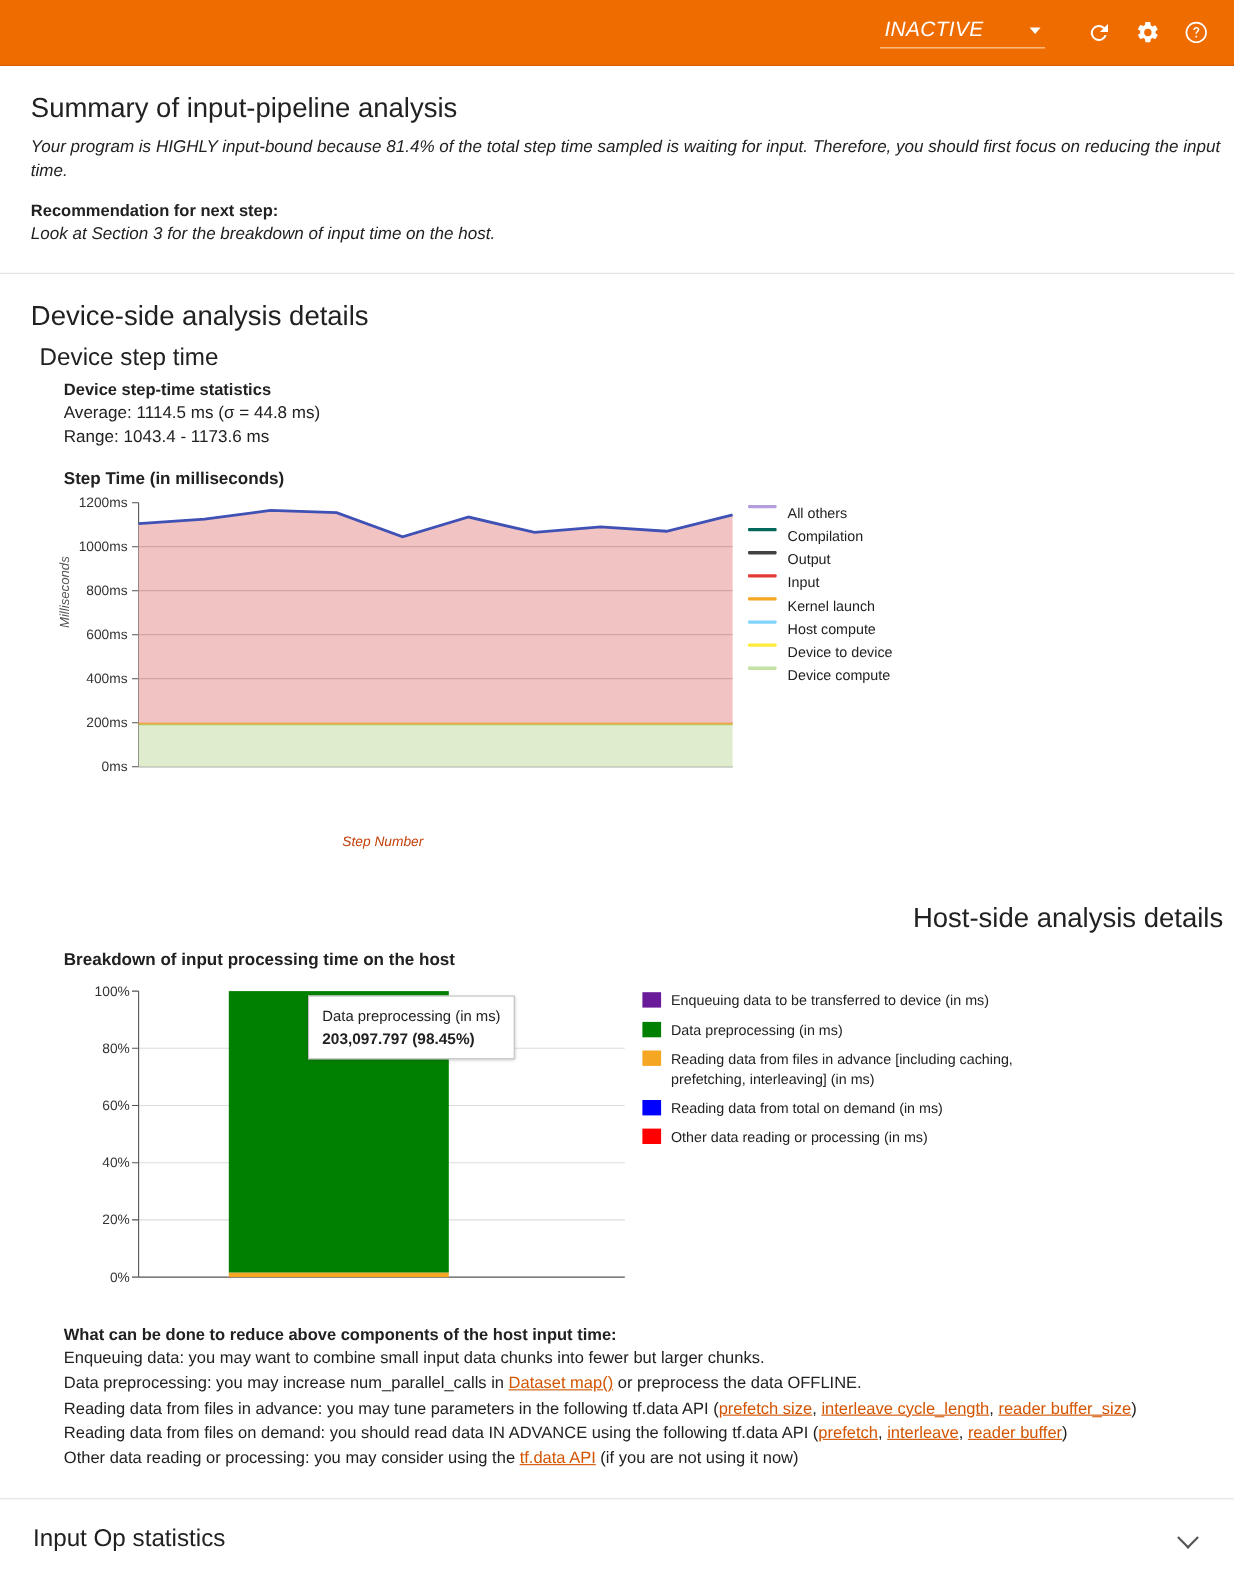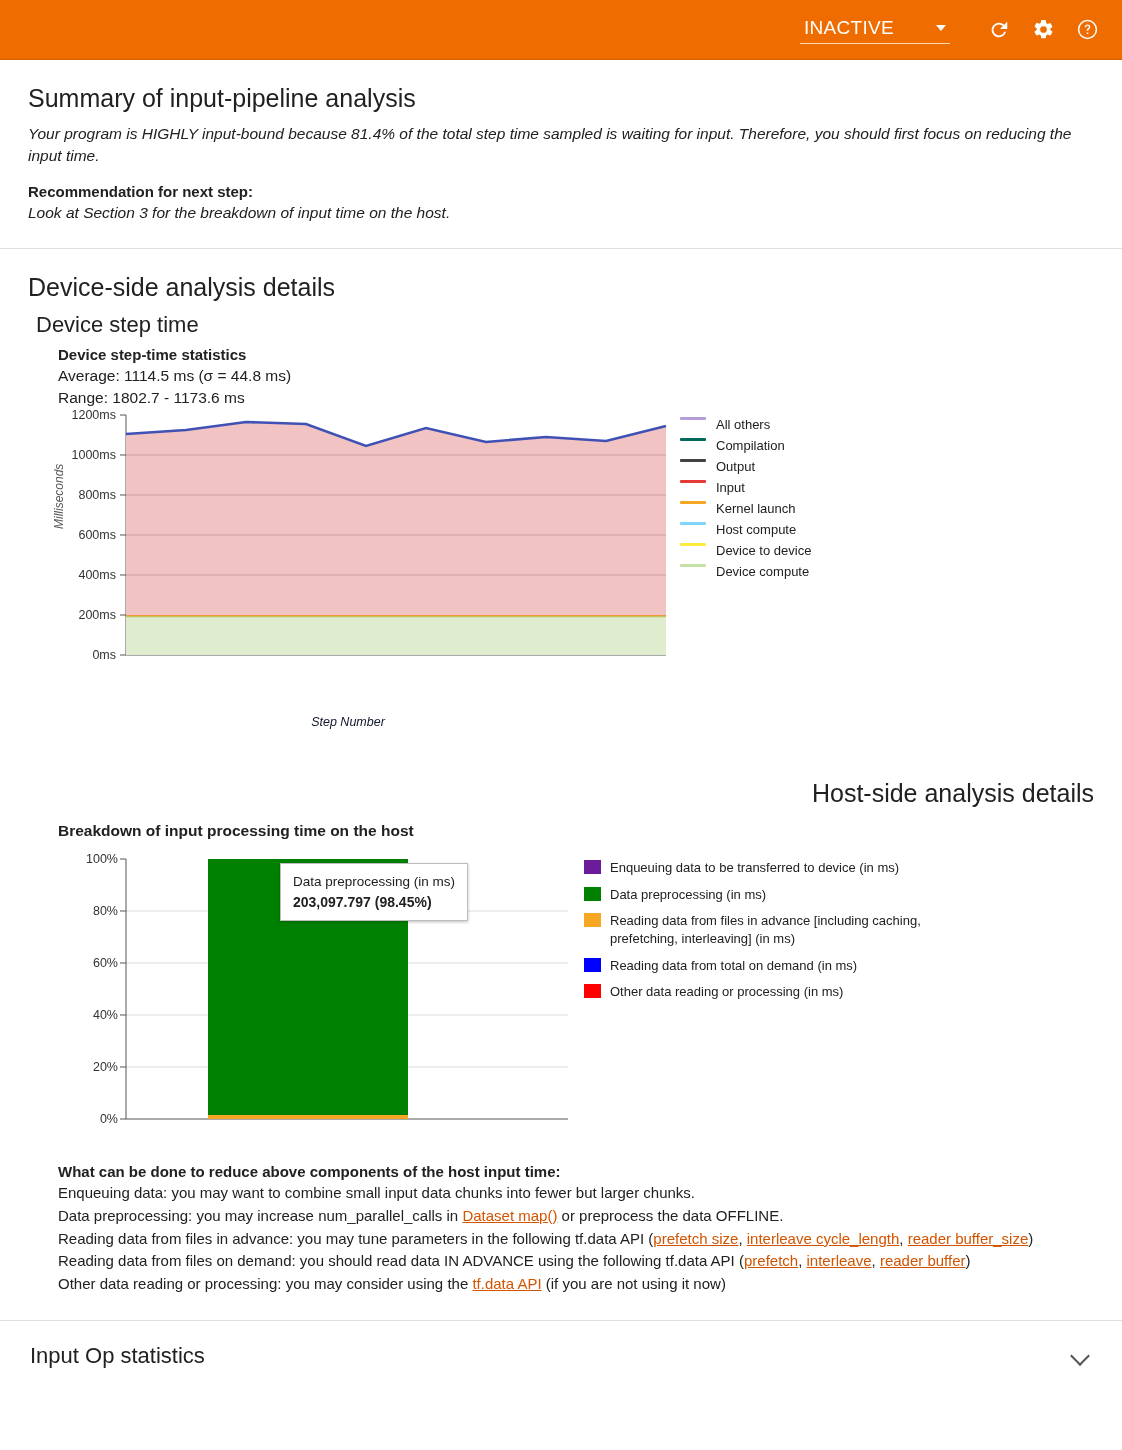--- a/index.html
+++ b/index.html
@@ -23,20 +23,21 @@
   .status-select {
     display: flex;
     align-items: center;
     gap: 10px;
     border-bottom: 1px solid #ffd9b0;
     padding: 2px 4px 4px 4px;
     margin-right: 22px;
     min-width: 150px;
     justify-content: space-between;
     cursor: pointer;
+    font-style: italic;
   }
   .status-select .val {
     color: #fff;
     font-size: 19px;
     letter-spacing: .3px;
   }
   .caret {
     width: 0; height: 0;
     border-left: 5px solid transparent;
     border-right: 5px solid transparent;
@@ -47,21 +48,21 @@
     width: 34px; height: 34px;
     display: flex; align-items: center; justify-content: center;
     margin-left: 10px;
     cursor: pointer;
   }
   .topicon svg { display: block; }
 
   
   .section {
     border-bottom: 1px solid #e0e0e0;
-    padding: 18px 28px 24px 28px;
+    padding: 18px 10px 24px 28px;
   }
 
   h1.sec-title {
     font-size: 25px;
     font-weight: 400;
     margin: 6px 0 10px 0;
   }
   h2.sub-title {
     font-size: 22px;
     font-weight: 400;
@@ -120,21 +121,21 @@
   }
   .legend1 .swatch {
     width: 26px; height: 3px;
     margin-right: 10px;
     border-radius: 1px;
   }
   .xaxis-label {
     text-align: center;
     font-style: italic;
     font-size: 12.5px;
-    color: #0f172a;
+    color: #c2410c;
     width: 640px;
     margin-top: 2px;
   }
 
   
   .chart2-wrap {
     display: flex;
     position: relative;
     margin-top: 13px;
   }
@@ -236,23 +237,24 @@
   <p class="italic-line">Look at Section 3 for the breakdown of input time on the host.</p>
 </div>
 
 <div class="section" style="border-bottom:none;padding-bottom:6px;">
   <h1 class="sec-title">Device-side analysis details</h1>
   <h2 class="sub-title">Device step time</h2>
 
   <div class="indent">
     <div class="bold-head">Device step-time statistics</div>
     <div class="stat-line">Average: 1114.5 ms (σ = 44.8 ms)</div>
-    <div class="stat-line">Range: 1802.7 - 1173.6 ms</div>
-  </div>
-
+    <div class="stat-line">Range: 1043.4 - 1173.6 ms</div>
+  </div>
+
+  <div class="chart-title">Step Time (in milliseconds)</div>
 
   <div class="chart1-wrap">
     <div class="ylabel-vert">Milliseconds</div>
     <div class="chart1-plot">
       <svg width="640" height="300" viewBox="0 0 640 300">
 
         <g class="ticklbl" fill="#333" font-family="Liberation Sans, sans-serif" font-size="12.5">
           <text x="88" y="10" text-anchor="end">1200ms</text>
           <text x="88" y="50" text-anchor="end">1000ms</text>
           <text x="88" y="90" text-anchor="end">800ms</text>

